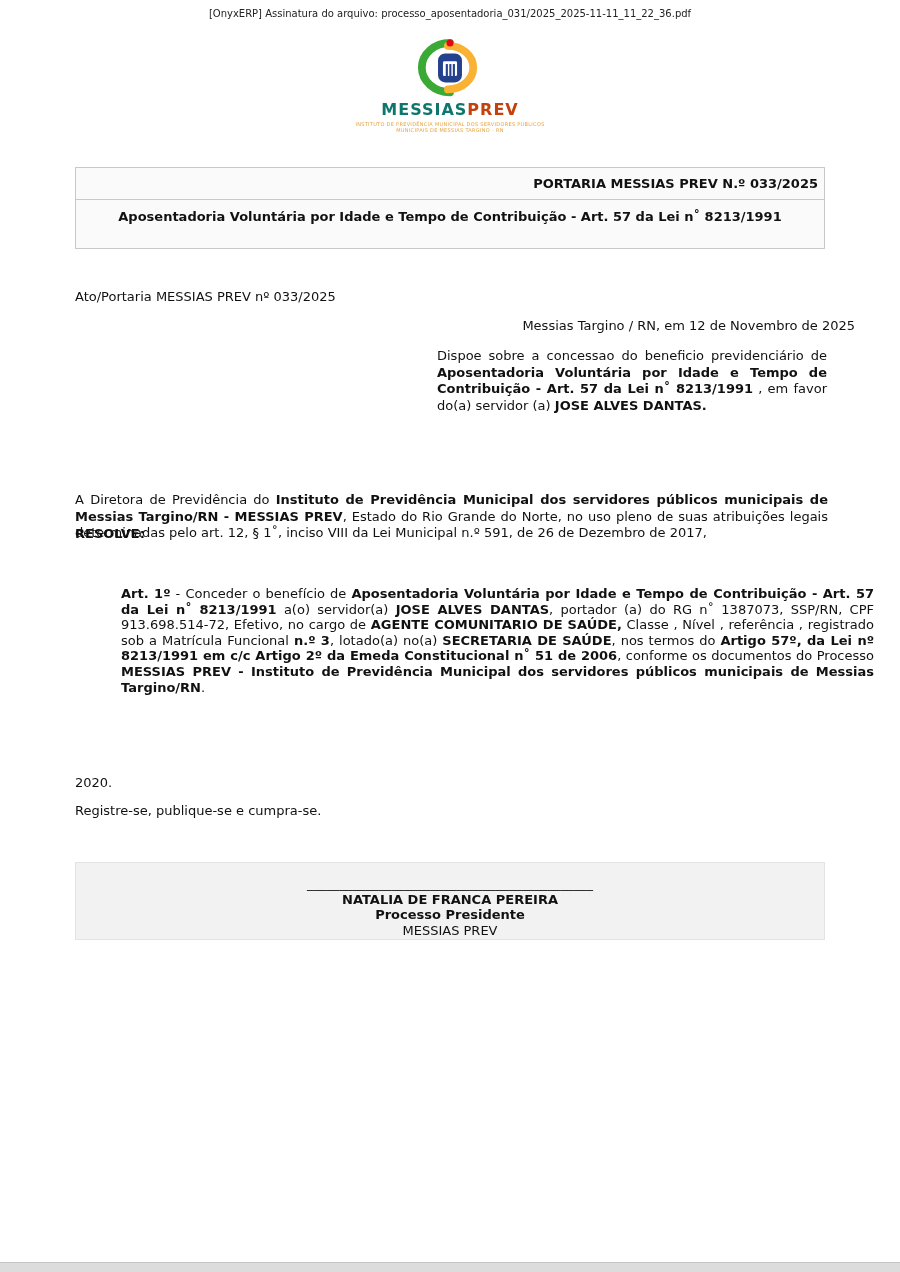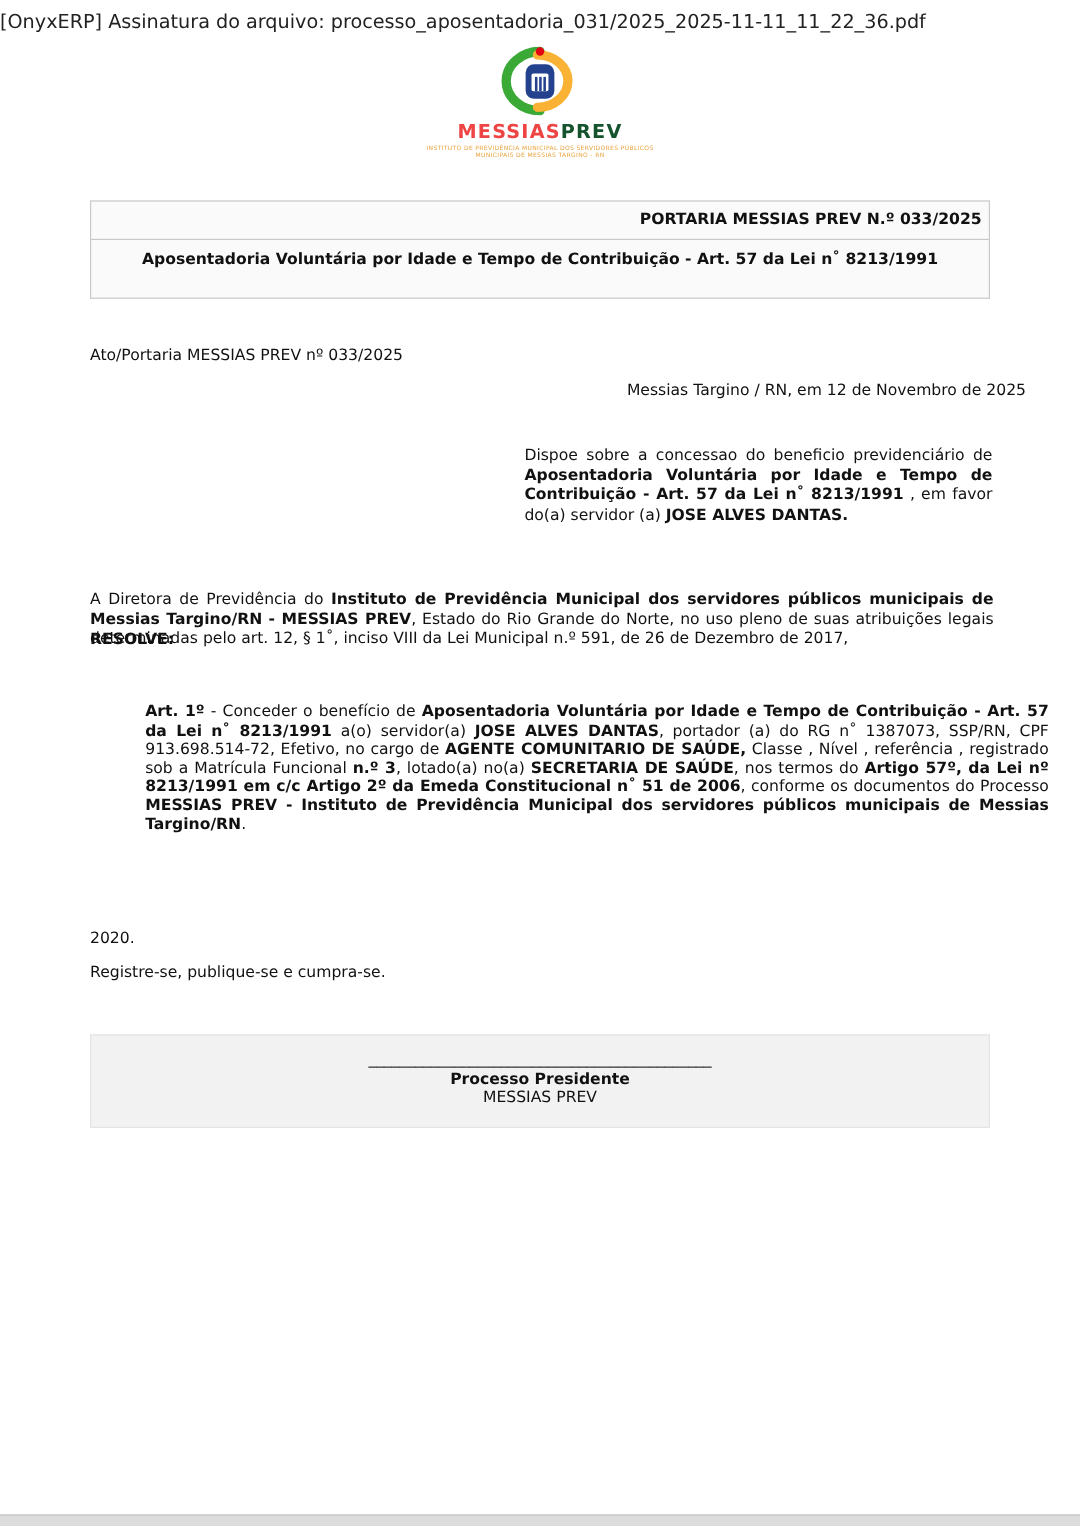--- a/index.html
+++ b/index.html
@@ -15,42 +15,42 @@
     height: 1272px;
     margin: 0 auto;
     background: #ffffff;
     overflow: hidden;
   }
   .b { font-weight: bold; }
 
   .pdf-header {
     position: absolute;
     top: 8px; left: 0; right: 0;
-    text-align: left;
-    font-size: 16px;
+    text-align: center;
+    font-size: 10px;
     color: #222222;
   }
 
   .logo-wrap {
     position: absolute;
     top: 38px; left: 0; right: 0;
     display: flex;
     flex-direction: column;
     align-items: center;
   }
   .logo-emblem { display: block; }
   .logo-wordmark {
     margin-top: 1px;
     font-size: 16px;
     font-weight: bold;
     letter-spacing: 1px;
     line-height: 1.1;
   }
-  .logo-wordmark .part1 { color: #ef4444; }
-  .logo-wordmark .part2 { color: #14532d; text-align: center; }
+  .logo-wordmark .part1 { color: #0f766e; }
+  .logo-wordmark .part2 { color: #c2410c; text-align: center; }
   .logo-subtitle {
     margin-top: 2px;
     font-size: 5px;
     line-height: 1.3;
     color: #e8a33d;
     text-align: center;
     letter-spacing: 0.3px;
   }
 
   .title-box {
@@ -70,21 +70,21 @@
     height: 48px;
     text-align: center;
     font-weight: bold;
   }
 
   .act-line   { position: absolute; top: 289px; left: 75px; }
   .date-line  { position: absolute; top: 318px; left: 75px; right: 45px; text-align: right; }
 
   .summary {
     position: absolute;
-    top: 372px; left: 437px; width: 390px;
+    top: 348px; left: 437px; width: 390px;
     text-align: justify;
     line-height: 16.5px;
   }
 
   .preamble {
     position: absolute;
     top: 492px; left: 75px; width: 753px;
     text-align: justify;
     line-height: 16.5px;
   }
@@ -174,20 +174,21 @@
 
   <div class="art1"><span class="b">Art. 1º</span><span> - Conceder o benefício de </span><span class="b">Aposentadoria Voluntária por Idade e Tempo de Contribuição - Art. 57 da Lei n˚ 8213/1991</span><span> a(o) servidor(a) </span><span class="b">JOSE ALVES DANTAS</span><span>, portador (a) do RG n˚ 1387073, SSP/RN, CPF 913.698.514-72, Efetivo, no cargo de </span><span class="b">AGENTE COMUNITARIO DE SAÚDE,</span><span> Classe , Nível , referência , registrado sob a Matrícula Funcional </span><span class="b">n.º 3</span><span>, lotado(a) no(a) </span><span class="b">SECRETARIA DE SAÚDE</span><span>, nos termos do </span><span class="b">Artigo 57º, da Lei nº 8213/1991 em c/c Artigo 2º da Emeda Constitucional n˚ 51 de 2006</span><span>, conforme os documentos do Processo  </span><span class="b">MESSIAS PREV - Instituto de Previdência Municipal dos servidores públicos municipais de Messias Targino/RN</span><span>.</span></div>
 
 
   <div class="art2-l2">2020.</div>
 
   <div class="closing">Registre-se, publique-se e cumpra-se.</div>
 
   <div class="sig-box">
     <div class="sig-line">____________________________________________</div>
+    <div class="sig-name">NATALIA DE FRANCA PEREIRA</div>
     <div class="sig-role">Processo Presidente</div>
     <div class="sig-org">MESSIAS PREV</div>
   </div>
 
 
   <div class="bottom-edge"></div>
 
 </div>
 
 </body></html>

